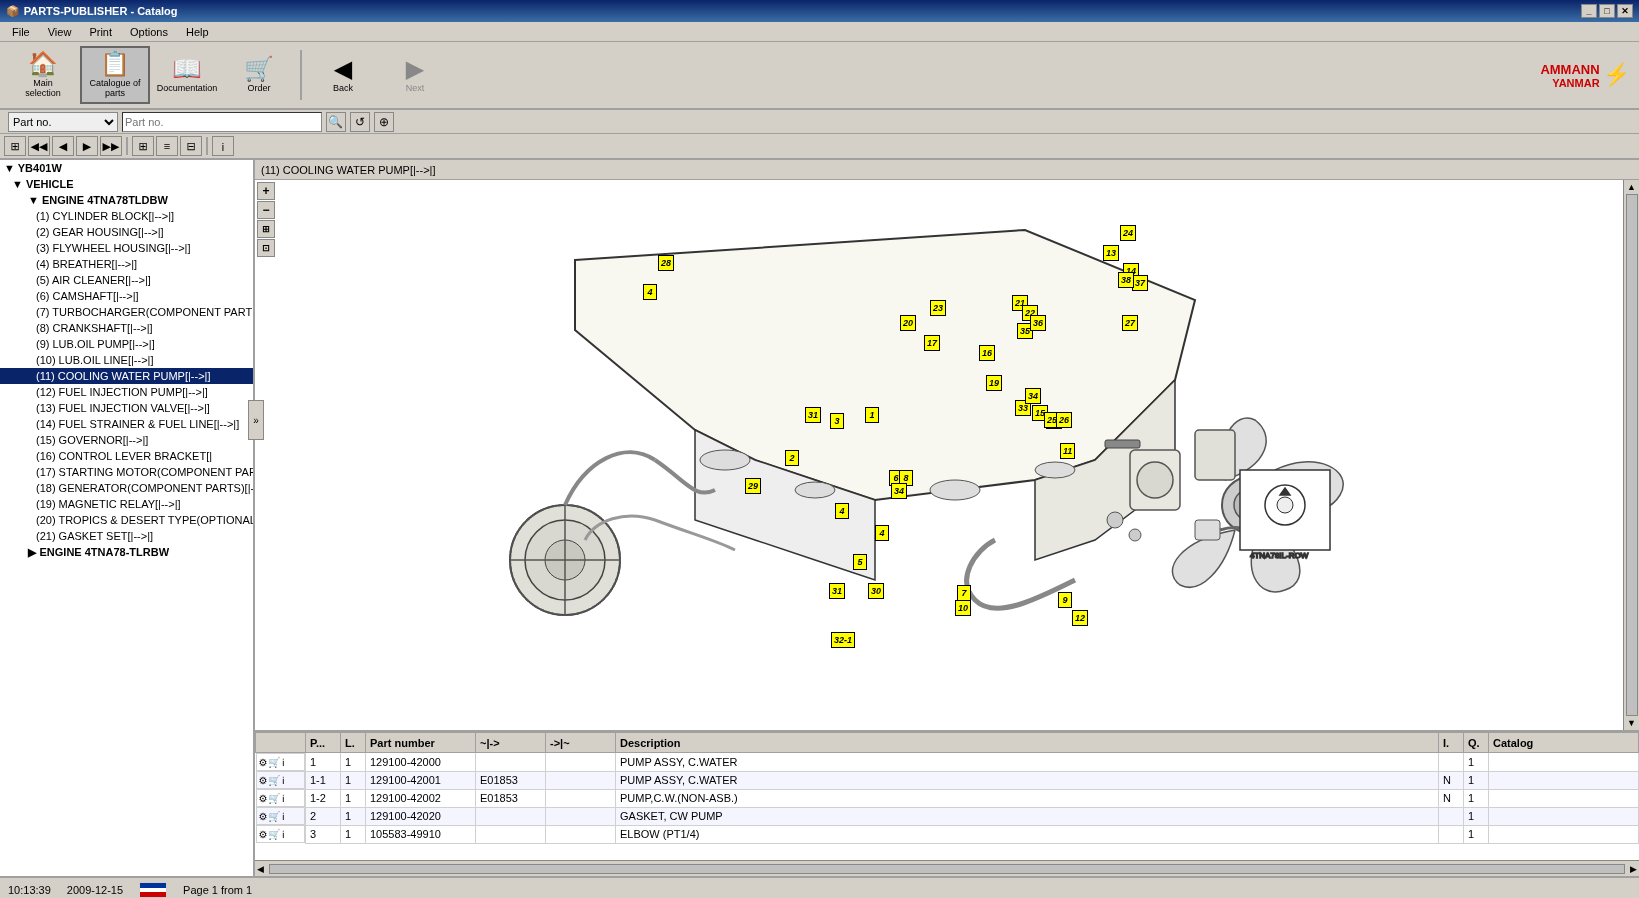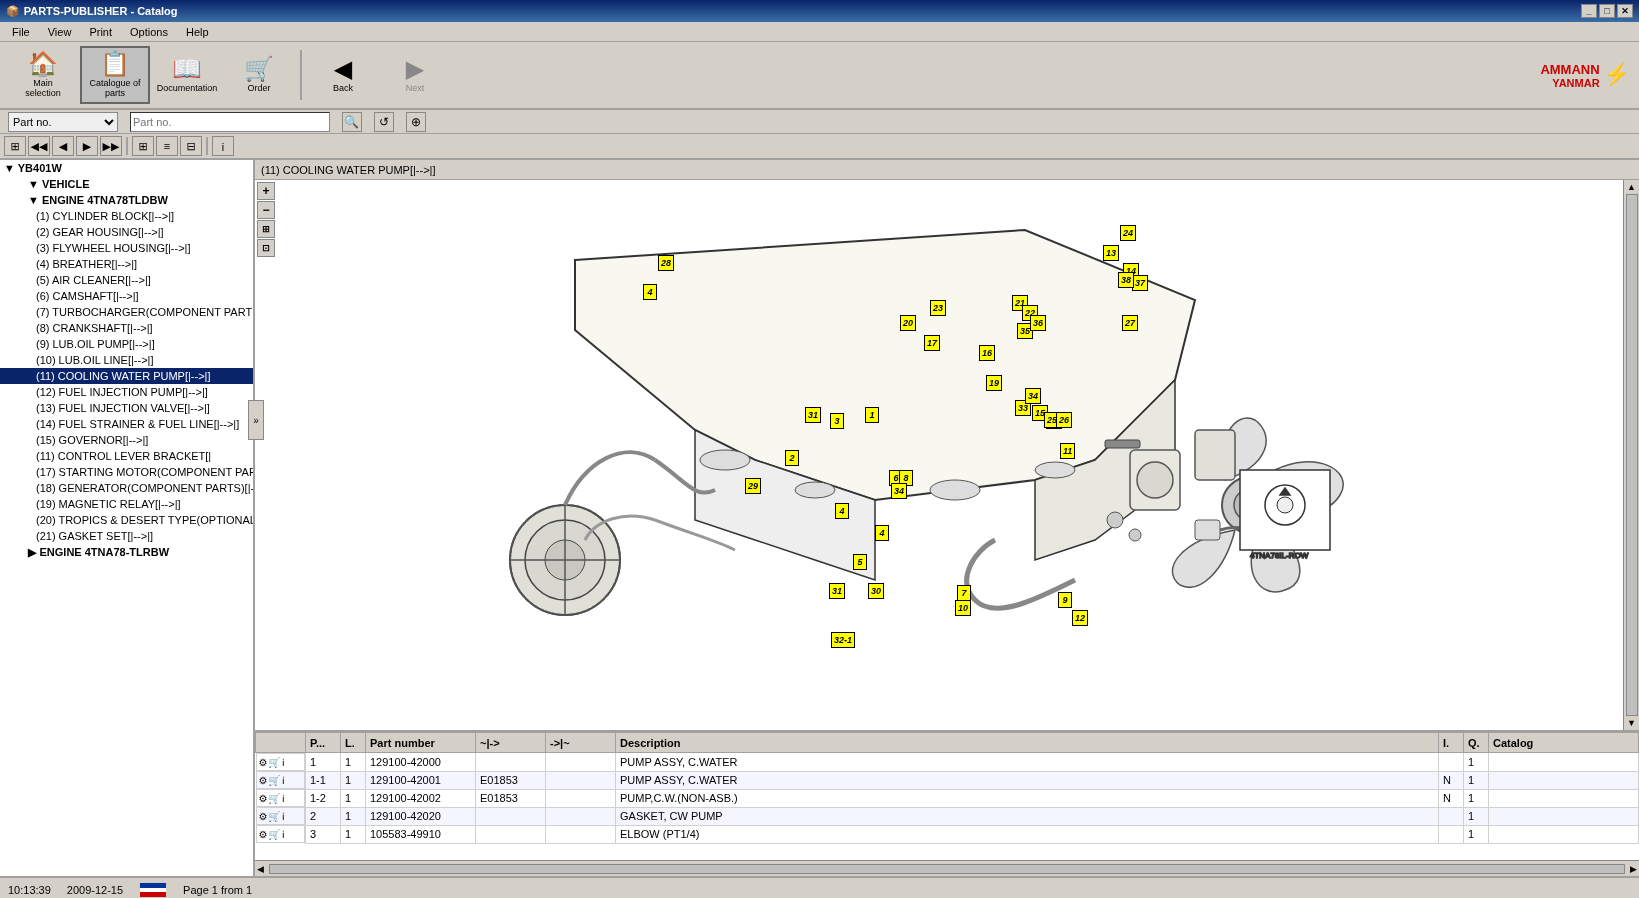--- a/index.html
+++ b/index.html
@@ -78,21 +78,21 @@
     .toolbar-label { font-size: 9px; text-align: center; }
 
     
     .search-bar {
       background: #d4d0c8;
       height: 24px;
       display: flex;
       align-items: center;
       padding: 2px 8px;
       border-bottom: 1px solid #a0a0a0;
-      gap: 12px;
+      gap: 4px;
     }
     .search-bar select {
       height: 20px;
       width: 110px;
       font-size: 11px;
       border: 1px solid #888;
     }
     .search-bar input {
       height: 20px;
       width: 200px;
@@ -146,21 +146,21 @@
     }
     .tree-item {
       padding: 2px 4px;
       font-size: 11px;
       cursor: pointer;
       white-space: nowrap;
       overflow: hidden;
     }
     .tree-item.selected { background: #0a246a; color: white; }
     .tree-item.level-0 { padding-left: 4px; font-weight: bold; }
-    .tree-item.level-1 { padding-left: 28px; font-weight: bold; }
+    .tree-item.level-1 { padding-left: 12px; font-weight: bold; }
     .tree-item.level-2 { padding-left: 28px; font-weight: bold; }
     .tree-item.level-3 { padding-left: 36px; }
 
     
     .right-panel {
       flex: 1;
       display: flex;
       flex-direction: column;
       background: #f0f0f0;
     }
@@ -378,21 +378,21 @@
         <div class="tree-item level-3">   (6) CAMSHAFT[|--&gt;|]</div>
         <div class="tree-item level-3">   (7) TURBOCHARGER(COMPONENT PARTS)[|-</div>
         <div class="tree-item level-3">   (8) CRANKSHAFT[|--&gt;|]</div>
         <div class="tree-item level-3">   (9) LUB.OIL PUMP[|--&gt;|]</div>
         <div class="tree-item level-3">   (10) LUB.OIL LINE[|--&gt;|]</div>
         <div class="tree-item level-3 selected">   (11) COOLING WATER PUMP[|--&gt;|]</div>
         <div class="tree-item level-3">   (12) FUEL INJECTION PUMP[|--&gt;|]</div>
         <div class="tree-item level-3">   (13) FUEL INJECTION VALVE[|--&gt;|]</div>
         <div class="tree-item level-3">   (14) FUEL STRAINER &amp; FUEL LINE[|--&gt;|]</div>
         <div class="tree-item level-3">   (15) GOVERNOR[|--&gt;|]</div>
-        <div class="tree-item level-3">   (11) CONTROL LEVER BRACKET[|</div>
+        <div class="tree-item level-3">   (16) CONTROL LEVER BRACKET[|</div>
         <div class="tree-item level-3">   (17) STARTING MOTOR(COMPONENT PARTS[</div>
         <div class="tree-item level-3">   (18) GENERATOR(COMPONENT PARTS)[|--&gt;|]</div>
         <div class="tree-item level-3">   (19) MAGNETIC RELAY[|--&gt;|]</div>
         <div class="tree-item level-3">   (20) TROPICS &amp; DESERT TYPE(OPTIONAL[|-&gt;</div>
         <div class="tree-item level-3">   (21) GASKET SET[|--&gt;|]</div>
         <div class="tree-item level-2">▶ ENGINE 4TNA78-TLRBW</div>
       </div>
 
     <div style="position:absolute; left:248px; top:400px; width:16px; height:40px; background:#d4d0c8; border:1px solid #888; display:flex; align-items:center; justify-content:center; cursor:pointer; font-size:10px; z-index:5;">»</div>
   </div>

